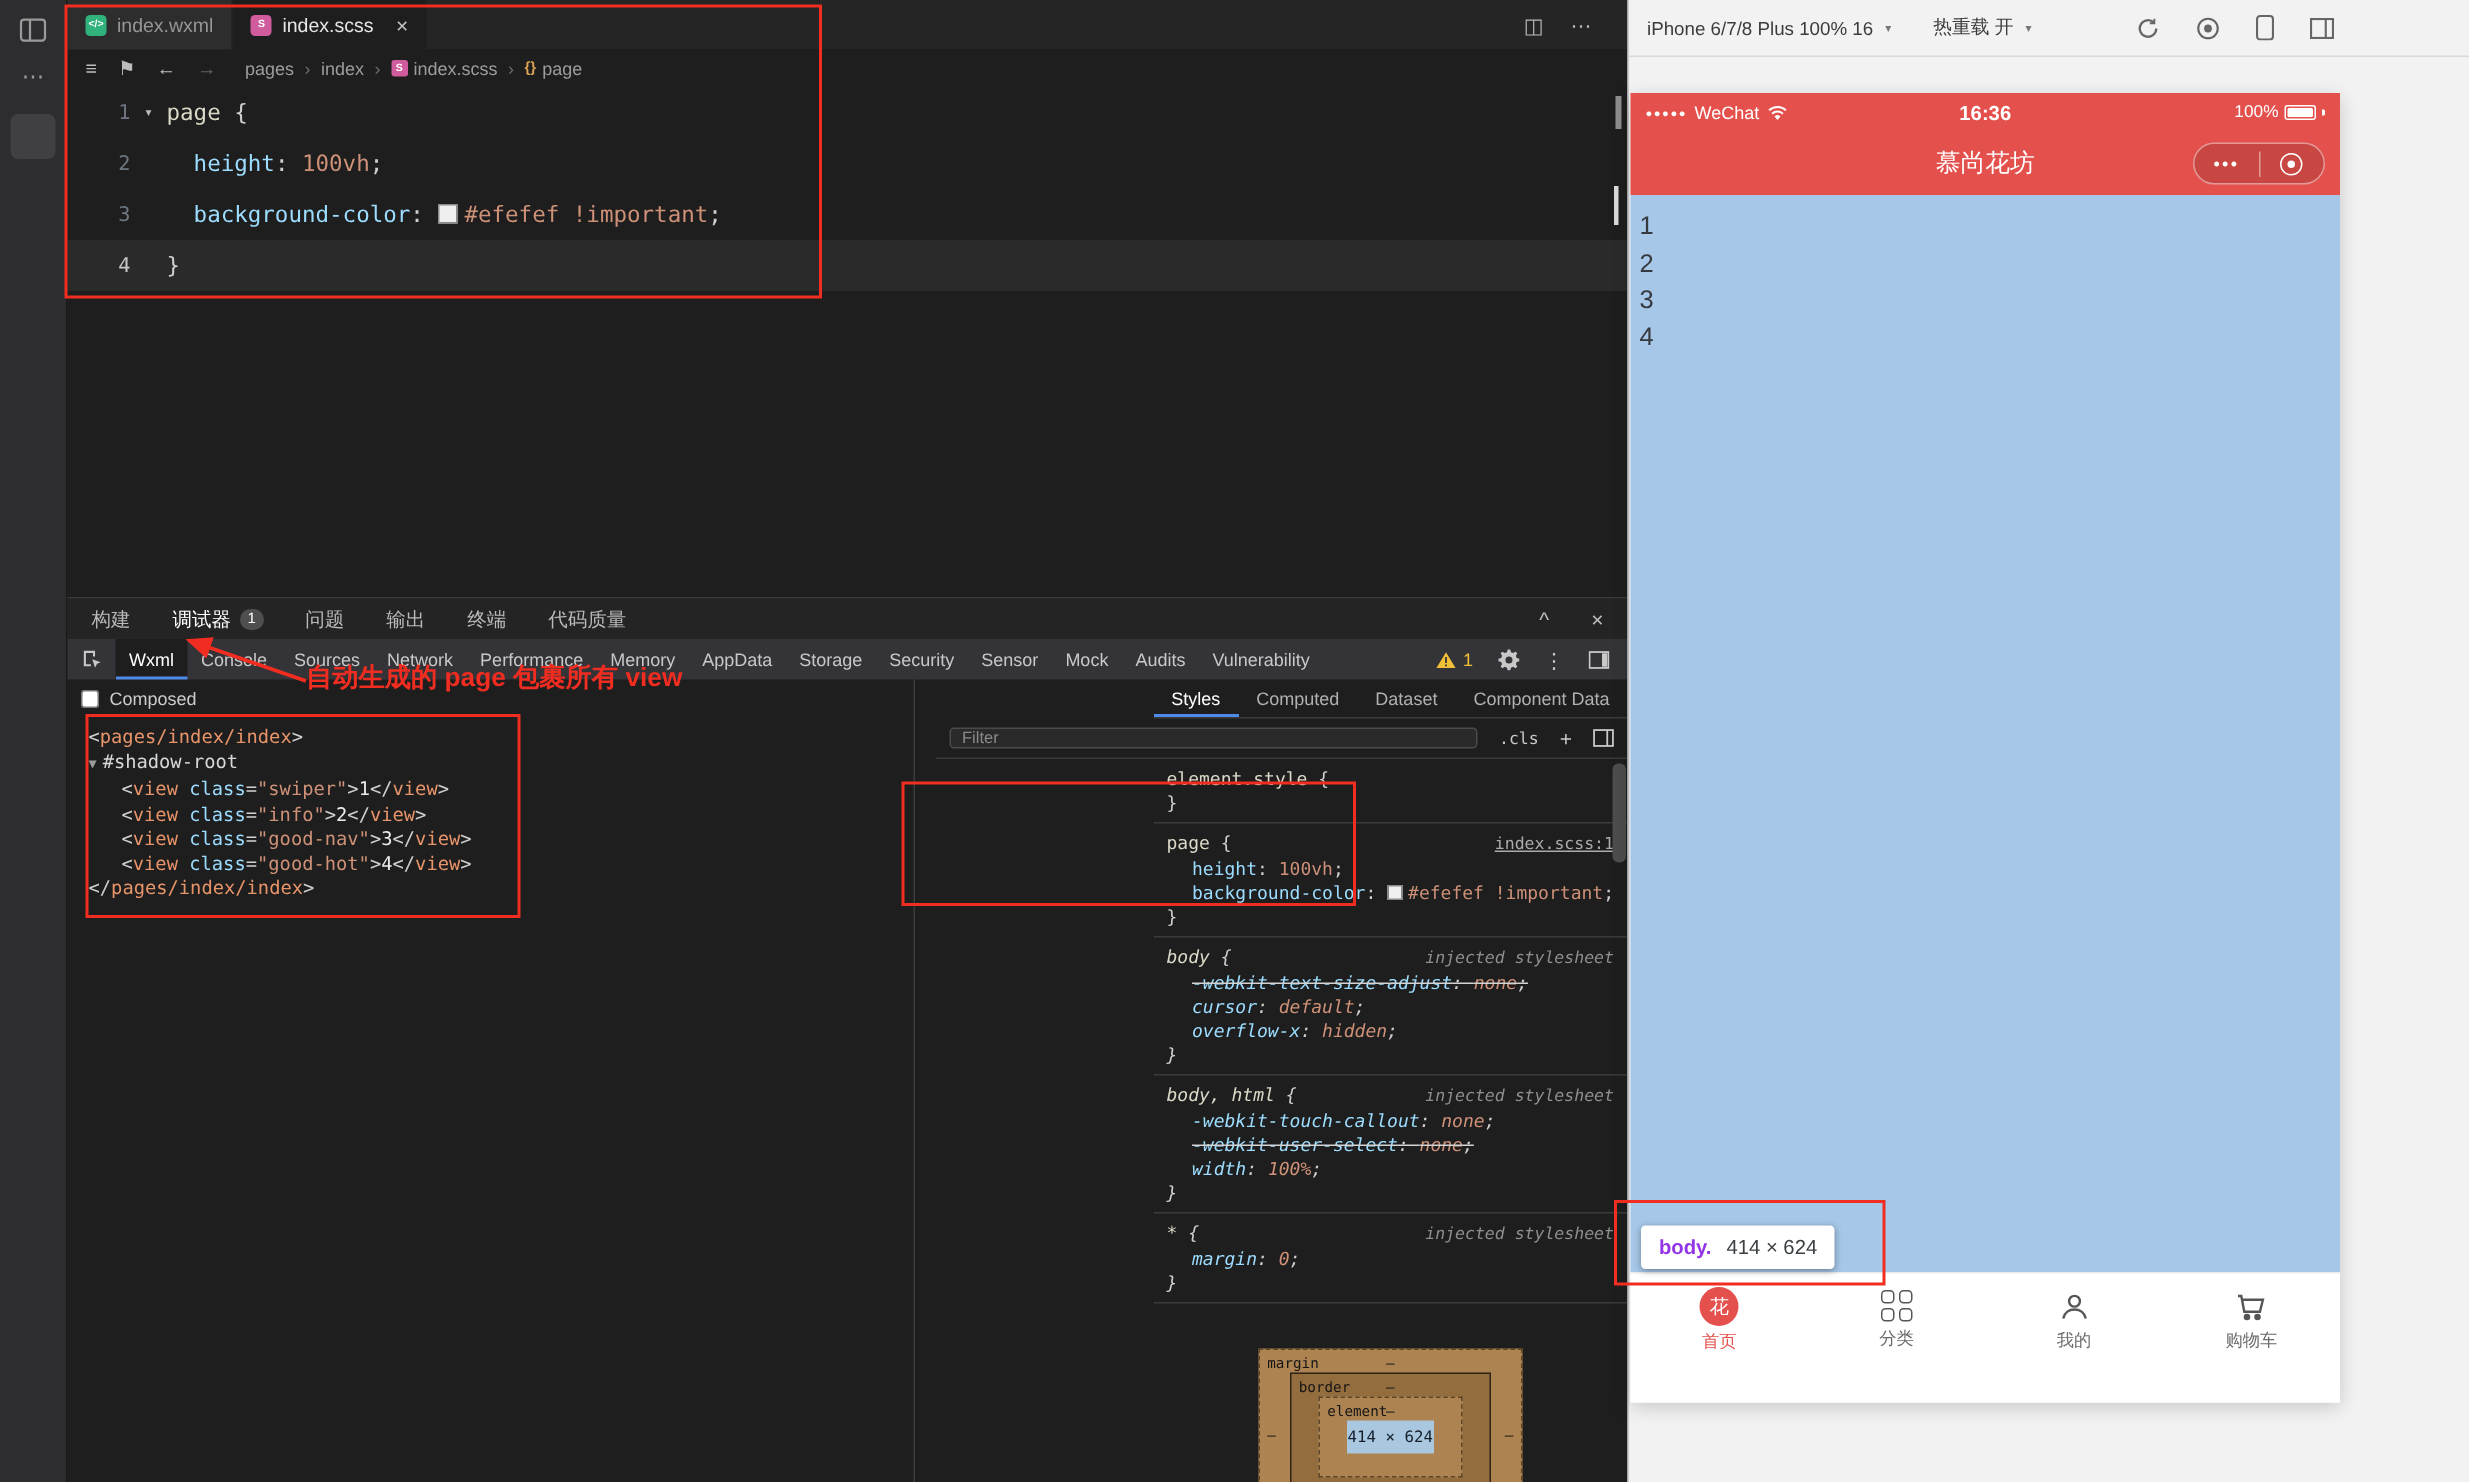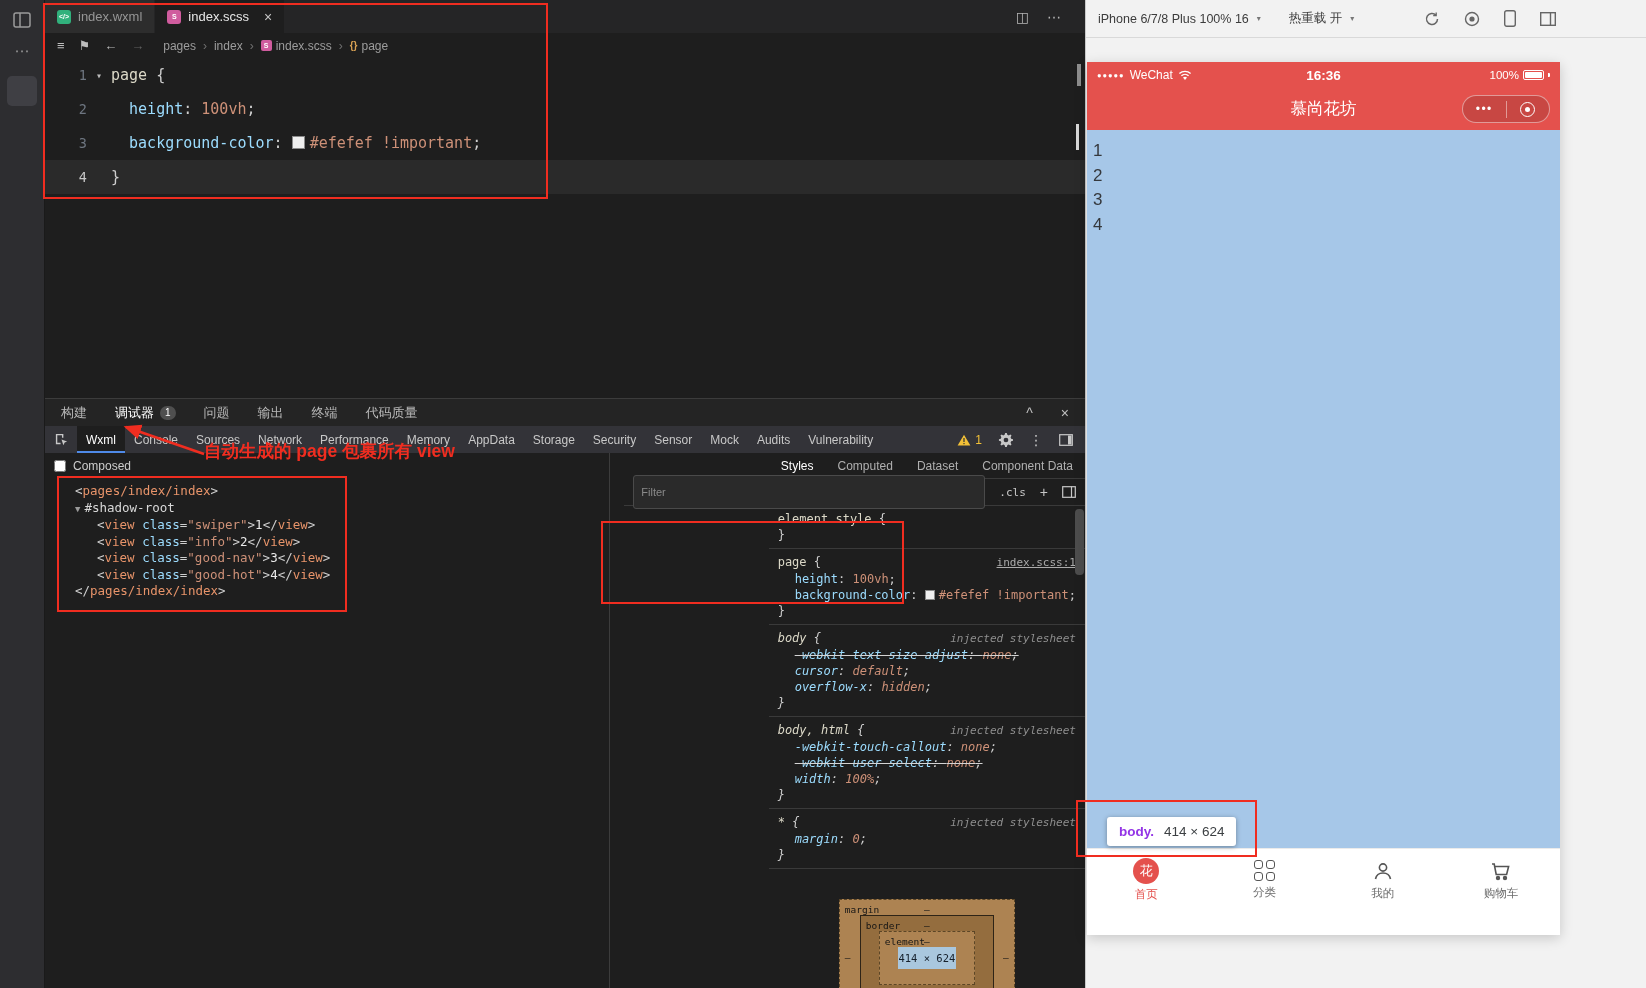--- a/index.html
+++ b/index.html
@@ -81,33 +81,33 @@
   .dt-actions { margin-left:auto; display:flex; align-items:center; gap:16px; padding-right:12px; }
   .warn { color:#f2c037; display:flex; align-items:center; gap:4px; font-size:12px; }
   .dots-v { color:#c8c8c8; font-size:14px; }
 
   .dt-body { flex:1; display:flex; min-height:0; }
   .wxml-pane { width:565px; flex:none; border-right:1px solid #3c3c3c; display:flex; flex-direction:column; }
   .composed { height:26px; flex:none; display:flex; align-items:center; gap:7px; padding:0 9px;
     font-size:12px; color:#cccccc; }
   .composed input { width:12px; height:12px; accent-color:#555; }
   .tree { font-family:"DejaVu Sans Mono", monospace; font-size:12.5px; line-height:16.5px;
-    padding:4px 16px; white-space:pre; }
+    padding:4px 0; white-space:pre; }
   .tree-row.indent-0 { padding-left:14px; }
   .tree-row.indent-1 { padding-left:36px; }
   .expander { color:#9a9a9a; font-size:9px; margin-right:4px; }
 
   .styles-pane { flex:1; display:flex; flex-direction:column; min-width:0; position:relative;align-items:flex-end; }
   .sp-tabs { height:26px; flex:none; display:flex; align-items:stretch; font-size:12px;
     color:#b0b0b0; border-bottom:1px solid #3a3a3a; }
   .sp-tab { padding:0 12px; display:flex; align-items:center; }
   .sp-tab.active { color:#fff; box-shadow:inset 0 -2px 0 #4f8ae8; }
   .filter-row { height:27px; flex:none; display:flex; align-items:center; gap:14px;
     padding:0 9px; border-bottom:1px solid #3a3a3a; }
-  .filter-input { width:352px; height:34px; background:#2a2a2a; border:1px solid #4a4a4a;
+  .filter-input { width:352px; height:14px; background:#2a2a2a; border:1px solid #4a4a4a;
     border-radius:3px; color:#cccccc; font-size:11px; padding:0 7px; outline:none;
     font-family:"Liberation Sans", sans-serif; }
   .filter-input::placeholder { color:#8a8a8a; }
   .cls-btn { margin-left:auto; color:#c8c8c8; font-size:11px; font-family:"DejaVu Sans Mono", monospace; }
   .plus-btn { color:#c8c8c8; font-size:14px; }
 
   .rules { flex:1; overflow:hidden; font-family:"DejaVu Sans Mono", monospace; font-size:12px;
     line-height:16px; color:#d4d4d4; }
   .rule { padding:5px 9px; border-bottom:1px solid #3a3a3a; }
   .rule.italic { font-style:italic; }
@@ -164,21 +164,21 @@
     display:flex; align-items:center; }
   .cap-more { flex:1; text-align:center; color:#fff; font-size:12px; letter-spacing:1.5px; line-height:1; }
   .cap-div { width:1px; height:17px; background:rgba(255,255,255,0.45); }
   .cap-home { flex:1; display:flex; justify-content:center; }
   .cap-ring { width:15px; height:15px; border:1.6px solid #fff; border-radius:50%;
     display:flex; align-items:center; justify-content:center; }
   .cap-dot { width:5px; height:5px; background:#fff; border-radius:50%; }
 
   .page-body { flex:1; background:var(--hl-blue,#a6c7e8); position:relative; padding:9px 0 0 6px; }
   .pv-num { font-size:17px; color:#35383c; line-height:24.5px; }
-  .size-tooltip { position:absolute; left:20px; bottom:2px; background:#fff; border-radius:3px;
+  .size-tooltip { position:absolute; left:7px; bottom:2px; background:#fff; border-radius:3px;
     box-shadow:0 1px 5px rgba(0,0,0,0.35); padding:7px 12px; display:flex; align-items:center;
     gap:10px; font-size:13.5px; white-space:nowrap; }
   .tt-sel { color:#9334e6; font-weight:bold; }
   .tt-size { color:#3c4043; }
 
   .phone-tabbar { height:62px; flex:none; background:#fff; border-top:1px solid #ebebeb; display:flex; }
   .ptab { flex:1; display:flex; flex-direction:column; align-items:center; justify-content:center;
     gap:3px; font-size:11.5px; color:#6b6b6b; }
   .ptab.active { color:var(--accent-red,#e4514d); }
   .home-logo { width:26px; height:26px; border-radius:50%; background:var(--accent-red,#e4514d);

